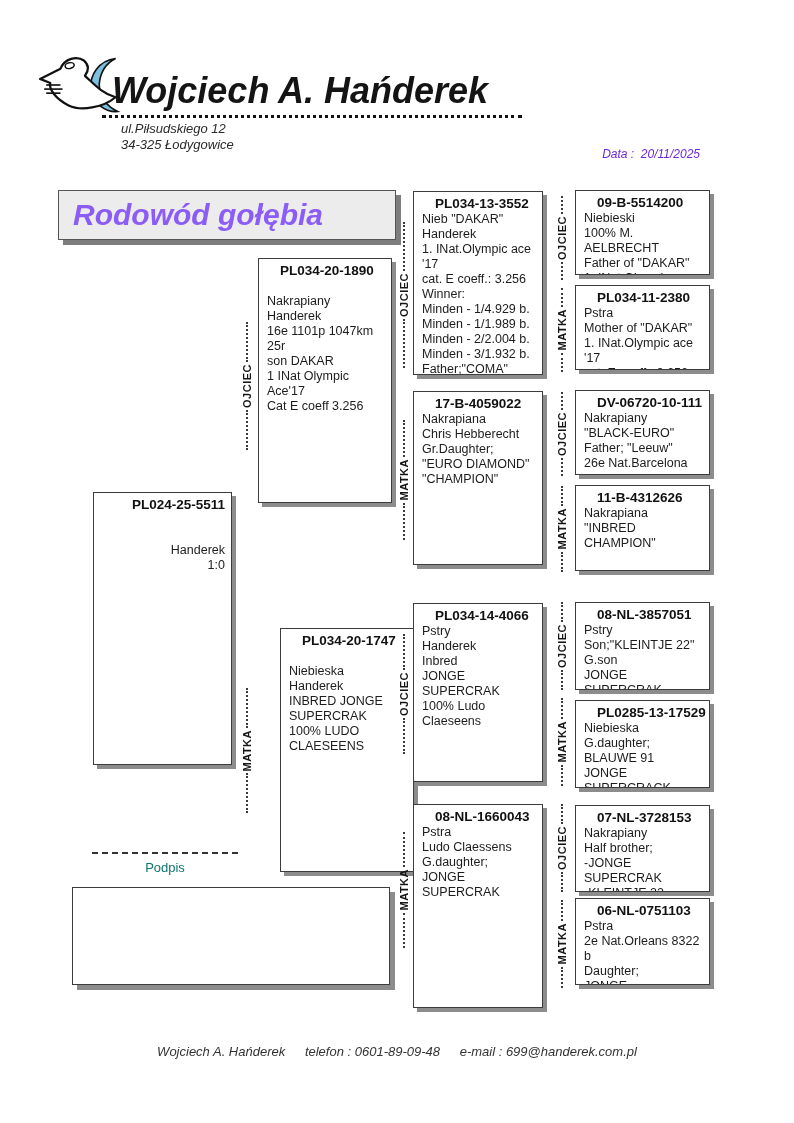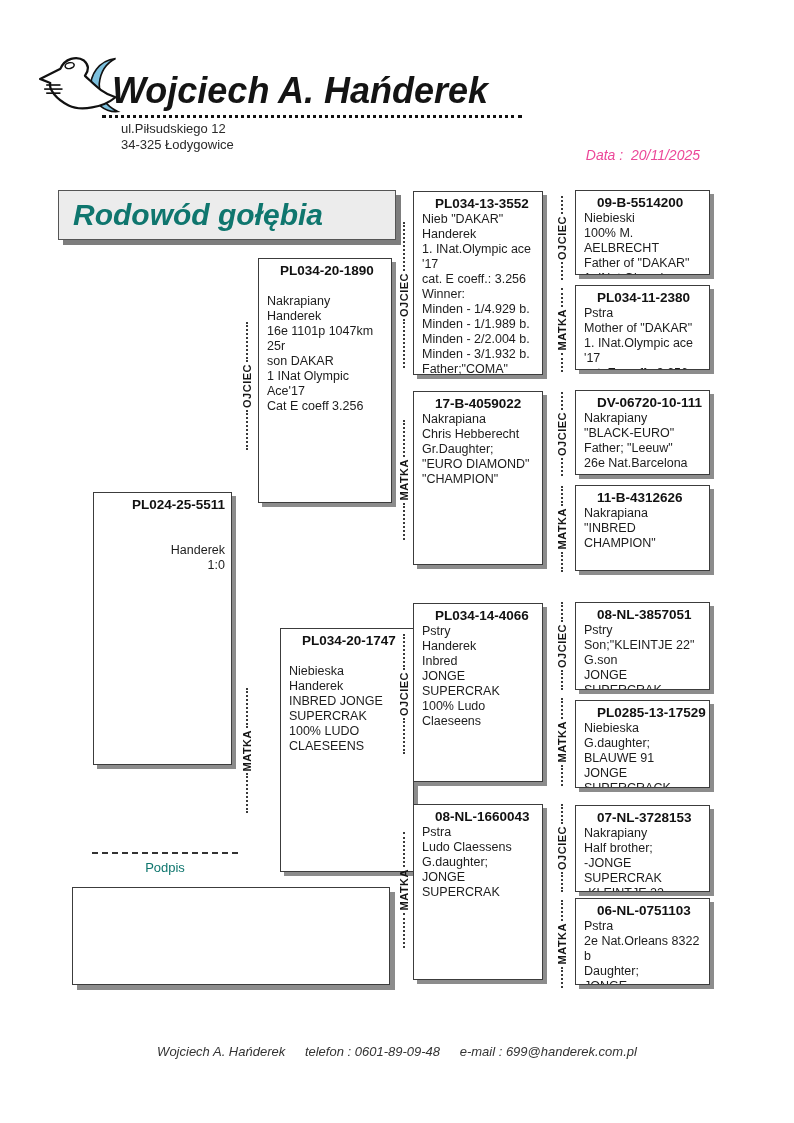--- a/index.html
+++ b/index.html
@@ -2,26 +2,26 @@
 <html><head>
 <meta charset="utf-8">
 <style>
   html,body{margin:0;padding:0;background:#fff;}
   body{font-family:"Liberation Sans", sans-serif; color:#1c1c1c;}
   #page{position:relative;width:794px;height:1123px;background:#fff;overflow:hidden;}
 
   
   .owner-name{position:absolute;left:112px;top:70px;font-size:36px;font-weight:bold;font-style:italic;color:#141414;white-space:nowrap;}
   .name-underline{position:absolute;left:102px;top:115px;width:420px;border-top:3px dotted #111;}
-  .address{position:absolute;left:121px;top:121px;font-size:13px;line-height:16px;color:#2a2a2a;}
-  .date-line{position:absolute;left:558px;top:147px;width:142px;text-align:right;font-size:14px;font-style:italic;color:#ec4899;white-space:nowrap;}
+  .address{position:absolute;left:121px;top:121px;font-size:13px;font-style:italic;line-height:16px;color:#2a2a2a;}
+  .date-line{position:absolute;left:558px;top:147px;width:142px;text-align:right;font-size:12px;font-style:italic;color:#6d28d9;white-space:nowrap;}
 
   
   .title-box{position:absolute;left:58px;top:190px;width:338px;height:50px;background:#ececec;border:1px solid #555;box-shadow:5px 5px 0 0 #7d7d7d;display:flex;align-items:center;box-sizing:border-box;}
-  .title-box span{font-size:30px;font-weight:bold;font-style:italic;color:#0f766e;padding-left:14px;white-space:nowrap;}
+  .title-box span{font-size:30px;font-weight:bold;font-style:italic;color:#8b5cf6;padding-left:14px;white-space:nowrap;}
 
   
   .photo-box{position:absolute;left:52px;top:323px;width:188px;height:144px;border:1px dashed #6e6e6e;display:flex;align-items:center;justify-content:center;box-sizing:border-box;}
   .photo-box span{font-family:"DejaVu Serif", serif;font-weight:bold;font-size:27px;line-height:32px;color:#a3a3a3;text-align:center;}
 
   
   .pbox{position:absolute;background:#fff;border:1px solid #3c3c3c;box-shadow:4px 4px 0 0 #8c8c8c;box-sizing:border-box;padding:4px 6px 0 8px;overflow:hidden;}
   .pbox .ring{display:block;font-weight:bold;font-size:13.5px;line-height:16px;color:#111;white-space:nowrap;padding-left:13px;}
   .pbox .body{white-space:pre-line;font-size:12.5px;line-height:15px;color:#1c1c1c;}
 
@@ -124,21 +124,21 @@
 "CHAMPION"</div>
   </div>
   <div class="pbox" style="left:413px;top:603px;width:130px;height:179px;">
     <span class="ring">PL034-14-4066</span>
     <div class="body">Pstry
 Handerek
 Inbred
 JONGE SUPERCRAK
 100% Ludo Claeseens</div>
   </div>
-  <div class="pbox" style="left:413px;top:804px;width:130px;height:176px;">
+  <div class="pbox" style="left:413px;top:804px;width:130px;height:204px;">
     <span class="ring">08-NL-1660043</span>
     <div class="body">Pstra
 Ludo Claessens
 G.daughter;
 JONGE SUPERCRAK</div>
   </div>
 
   <div class="pbox" style="left:575px;top:190px;width:135px;height:85px;">
     <span class="ring">09-B-5514200</span>
     <div class="body">Niebieski

